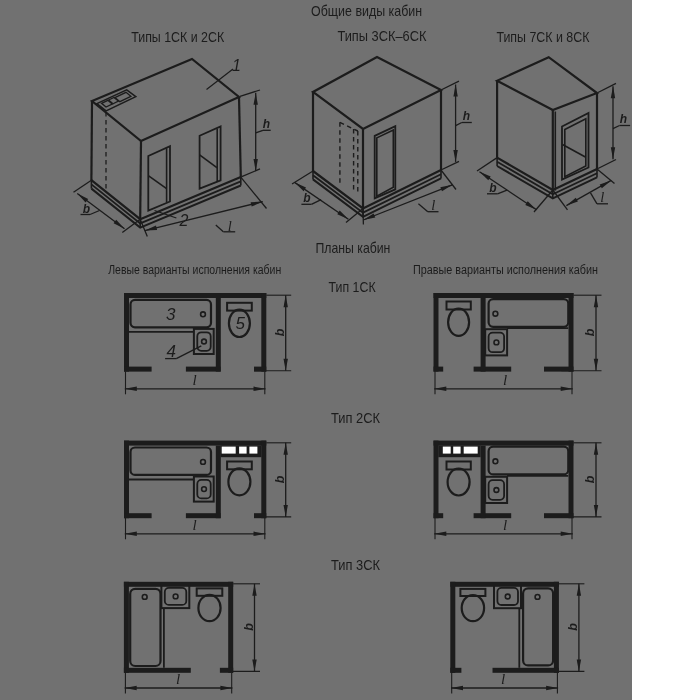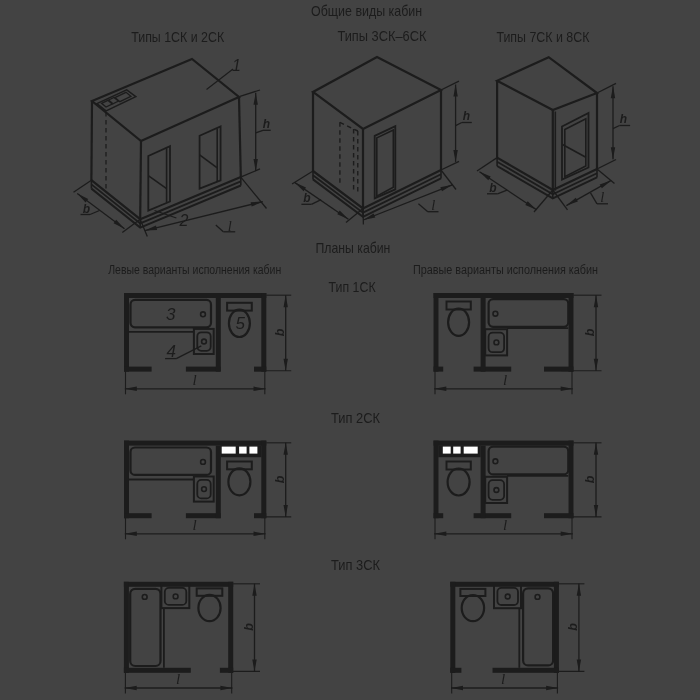--- a/index.html
+++ b/index.html
@@ -1,17 +1,17 @@
 <!DOCTYPE html>
 <html><head>
 <meta charset="utf-8">
 <title>Кабины санитарно-технические</title>
 <style>
 html,body{margin:0;padding:0;background:#ffffff;}
-#page{width:700px;height:700px;position:relative;background:#a21caf;overflow:hidden;filter:grayscale(1);}
+#page{width:632px;height:700px;position:relative;background:#d946ef;overflow:hidden;filter:grayscale(1);}
 </style>
 </head>
 <body>
 <div id="page">
 <svg width="700" height="700" viewBox="0 0 700 700">
 
 <g>
         <text x="366.6" y="16.4" text-anchor="middle" style="font-family:'Liberation Sans', sans-serif;font-size:14.5px;fill:#1c1c1c;" textLength="111" lengthAdjust="spacingAndGlyphs">Общие виды кабин</text>
       </g>
 

